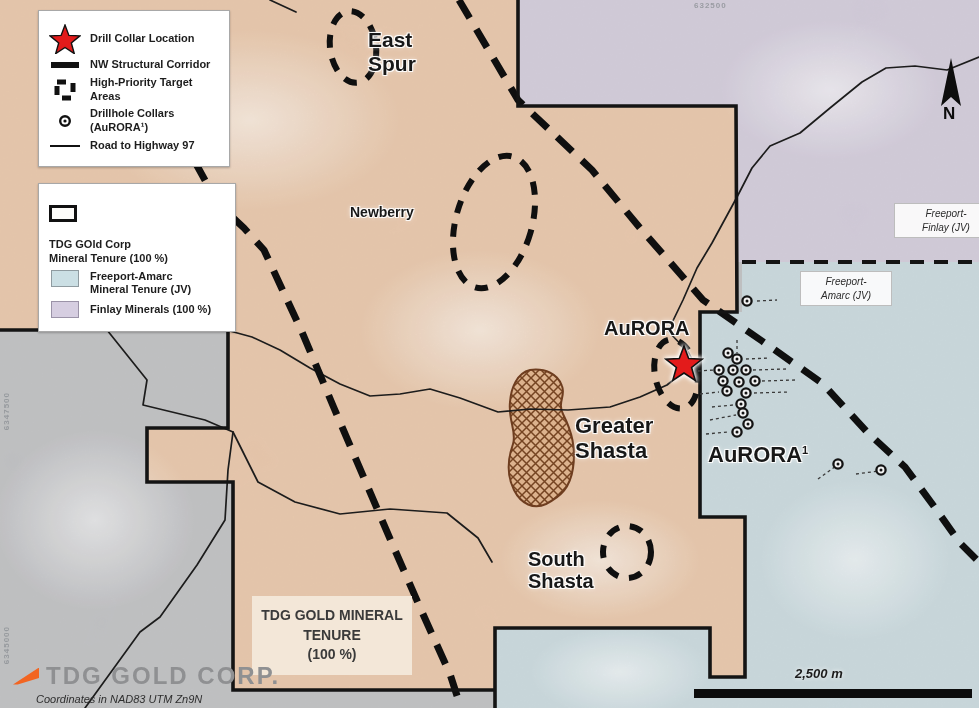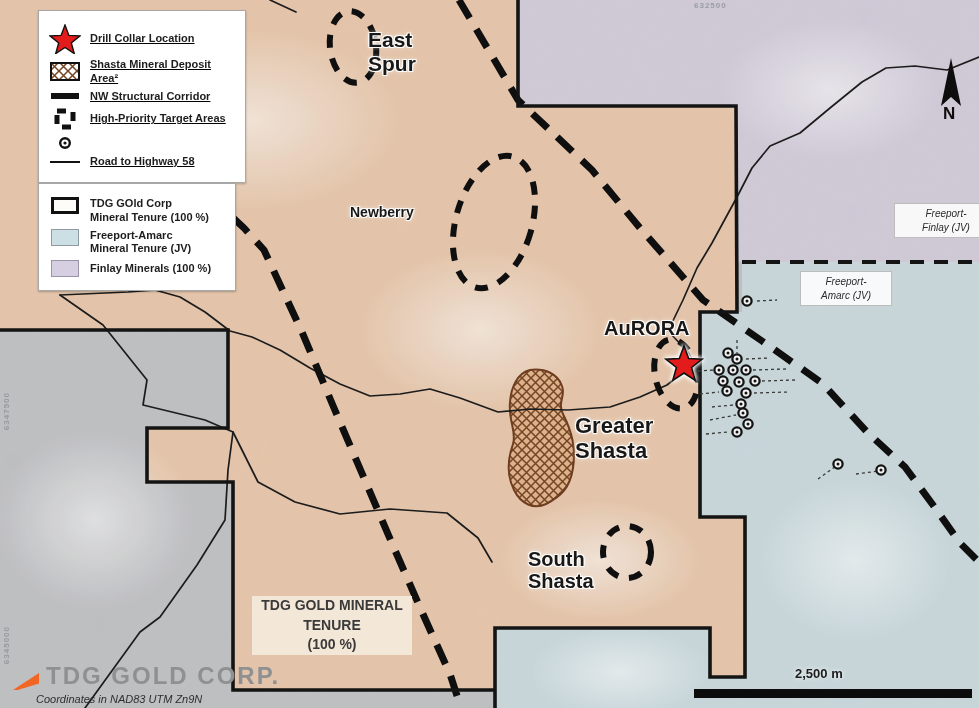--- a/index.html
+++ b/index.html
@@ -22,27 +22,27 @@
   
   .mlabel{font-weight:700;color:#181818;line-height:1.12;white-space:pre-line;
     text-shadow:-1px -1px 0 rgba(255,255,255,.85),1px -1px 0 rgba(255,255,255,.85),
                 -1px 1px 0 rgba(255,255,255,.85),1px 1px 0 rgba(255,255,255,.85),
                 0 0 5px rgba(255,255,255,.9);}
   .center{text-align:left;}
   .wbox{background:rgba(252,252,252,.93);border:1px solid #bdbdbd;color:#2c2c2c;
         font-size:10px;font-style:italic;text-align:center;line-height:1.35;
         padding:3px 7px;white-space:pre-line;margin-left:32px;}
   .tanbox{background:#f3e7d8;color:#3a3a3a;font-size:14px;font-weight:700;
-          text-align:center;line-height:1.4;padding:0 8px;white-space:pre-line;}
+          text-align:center;line-height:1.4;padding:10px 8px;white-space:pre-line;}
   .gridref{color:#8d9196;font-size:8px;letter-spacing:1px;opacity:.8;font-weight:bold;}
   .vref{writing-mode:vertical-rl;transform:rotate(180deg);}
   #north-n{font-size:17px;font-weight:700;color:#0d0d0d;}
   #scale-label{font-size:13px;font-weight:600;color:#1c1c1c;
     text-shadow:0 0 4px rgba(255,255,255,.9);}
-  #logo{display:flex;align-items:flex-end;gap:7px;}
+  #logo{display:flex;align-items:center;gap:7px;}
   #logo .mark{width:26px;height:17px;background:#f26522;
     clip-path:polygon(0 100%,100% 0,100% 62%,18% 100%);}
   #logo .word{font-size:24px;font-weight:700;color:#8f9092;letter-spacing:2px;}
   #coords{font-size:11px;font-style:italic;color:#2e2e2e;}
 </style>
 </head>
 <body>
 
 <div id="stage">
 
@@ -178,37 +178,28 @@
       </g>
 
   <polygon points="684,346 688.7,358.5 702.1,359.1 691.6,367.5 695.2,380.4 684,373
              672.8,380.4 676.4,367.5 665.9,359.1 679.3,358.5" stroke="#111" stroke-width="1.6" style="filter:drop-shadow(0 0 2px #fff) drop-shadow(0 0 2px #fff);" fill="#e31b1b"></polygon>
 
   <polygon points="951,58 961,106 951,97 941,106" fill="#0d0d0d"></polygon>
 
   <rect x="694" y="689" width="278" height="9" fill="#0c0c0c"></rect>
 </svg>
 
-<div class="legend abs" style="left:38px;top:10px;width:208px;text-decoration:underline;">
+<div class="legend abs" style="left:38px;top:10px;width:192px;">
   <div class="lrow">
     <span class="ic">
       <svg width="32" height="30" viewBox="0 0 32 30">
         <polygon points="16,1 19.9,11.4 31,11.9 22.3,18.9 25.3,29.6 16,23.5 6.7,29.6 9.7,18.9 1,11.9 12.1,11.4" fill="#e31b1b" stroke="#111" stroke-width="1.4"></polygon>
           </svg>
         </span>
     <span class="lab">Drill Collar Location</span>
-  </div>
-  <div class="lrow">
-    <span class="ic">
-      <svg width="30" height="19" viewBox="0 0 30 19">
-        <rect x="1" y="1" width="28" height="17" fill="#fff" stroke="#111" stroke-width="2"></rect>
-        <rect x="2" y="2" width="26" height="15" fill="url(#hatch)"></rect>
-          </svg>
-        </span>
-    <span class="lab">Shasta Mineral Deposit Area²</span>
   </div>
   <div class="lrow">
     <span class="ic">
           <span class="thickline"></span>
         </span>
     <span class="lab">NW Structural Corridor</span>
   </div>
   <div class="lrow">
     <span class="ic">
       <svg width="24" height="24" viewBox="0 0 24 24">
@@ -217,31 +208,32 @@
         </span>
     <span class="lab">High-Priority Target Areas</span>
   </div>
   <div class="lrow">
     <span class="ic">
       <svg width="16" height="16" viewBox="0 0 16 16">
         <circle cx="8" cy="8" r="4.8" fill="#fff" stroke="#111" stroke-width="2.4"></circle>
         <circle cx="8" cy="8" r="1.6" fill="#111"></circle>
           </svg>
         </span>
+    <span class="lab">Drillhole Collars (AuRORA¹)</span>
   </div>
   <div class="lrow">
     <span class="ic">
           <span class="thinline"></span>
         </span>
-    <span class="lab">Road to Highway 58</span>
+    <span class="lab">Road to Highway 97</span>
   </div>
 </div>
 
 <div class="legend abs" style="left:38px;top:183px;width:198px;">
-  <div class="lrow" style="align-items:flex-start;">
+  <div class="lrow" style="align-items:flex-start;flex-direction:column;">
     <span class="ic">
           <span class="sw outline"></span>
         </span>
     <span class="lab">TDG GOld Corp
 Mineral Tenure (100 %)</span>
   </div>
   <div class="lrow" style="align-items:flex-start;">
     <span class="ic">
           <span class="sw blue"></span>
         </span>
@@ -255,34 +247,37 @@
     <span class="lab">Finlay Minerals (100 %)</span>
   </div>
 </div>
 
 <div class="mlabel abs center" style="left:368px;top:28px;width:85px;font-size:21px;">East
 Spur</div>
 <div class="mlabel abs" style="left:350px;top:205px;font-size:14px;">Newberry</div>
 <div class="mlabel abs" style="left:604px;top:317px;font-size:20px;">AuRORA</div>
 <div class="mlabel abs center" style="left:575px;top:414px;width:110px;font-size:22px;">Greater
 Shasta</div>
+<div class="mlabel abs" style="left:708px;top:418px;font-size:22px;">
+  <span>AuRORA</span><sup style="font-size:11px;">1</sup>
+</div>
 <div class="mlabel abs center" style="left:528px;top:548px;width:86px;font-size:20px;">South
 Shasta</div>
 
 <div class="wbox abs" style="left:862px;top:203px;width:88px;">Freeport-
 Finlay (JV)</div>
 <div class="wbox abs" style="left:768px;top:271px;width:76px;">Freeport-
 Amarc (JV)</div>
 
 <div class="tanbox abs" style="left:252px;top:596px;width:144px;">TDG GOLD MINERAL
 TENURE
 (100 %)</div>
 
 <div id="north-n" class="abs" style="left:943px;top:104px;">N</div>
-<div id="scale-label" class="abs center" style="left:795px;top:666px;width:90px;">2,500 m</div>
+<div id="scale-label" class="abs center" style="left:795px;top:666px;width:90px;font-style:italic;">2,500 m</div>
 
 <div id="logo" class="abs" style="left:13px;top:662px;">
   <span class="mark"></span>
   <span class="word">TDG GOLD CORP.</span>
 </div>
 <div id="coords" class="abs" style="left:36px;top:693px;">Coordinates in NAD83 UTM Zn9N</div>
 
 <div class="gridref abs" style="left:694px;top:1px;">632500</div>
 <div class="gridref vref abs" style="left:2px;top:392px;">6347500</div>
 <div class="gridref vref abs" style="left:2px;top:626px;">6345000</div>

